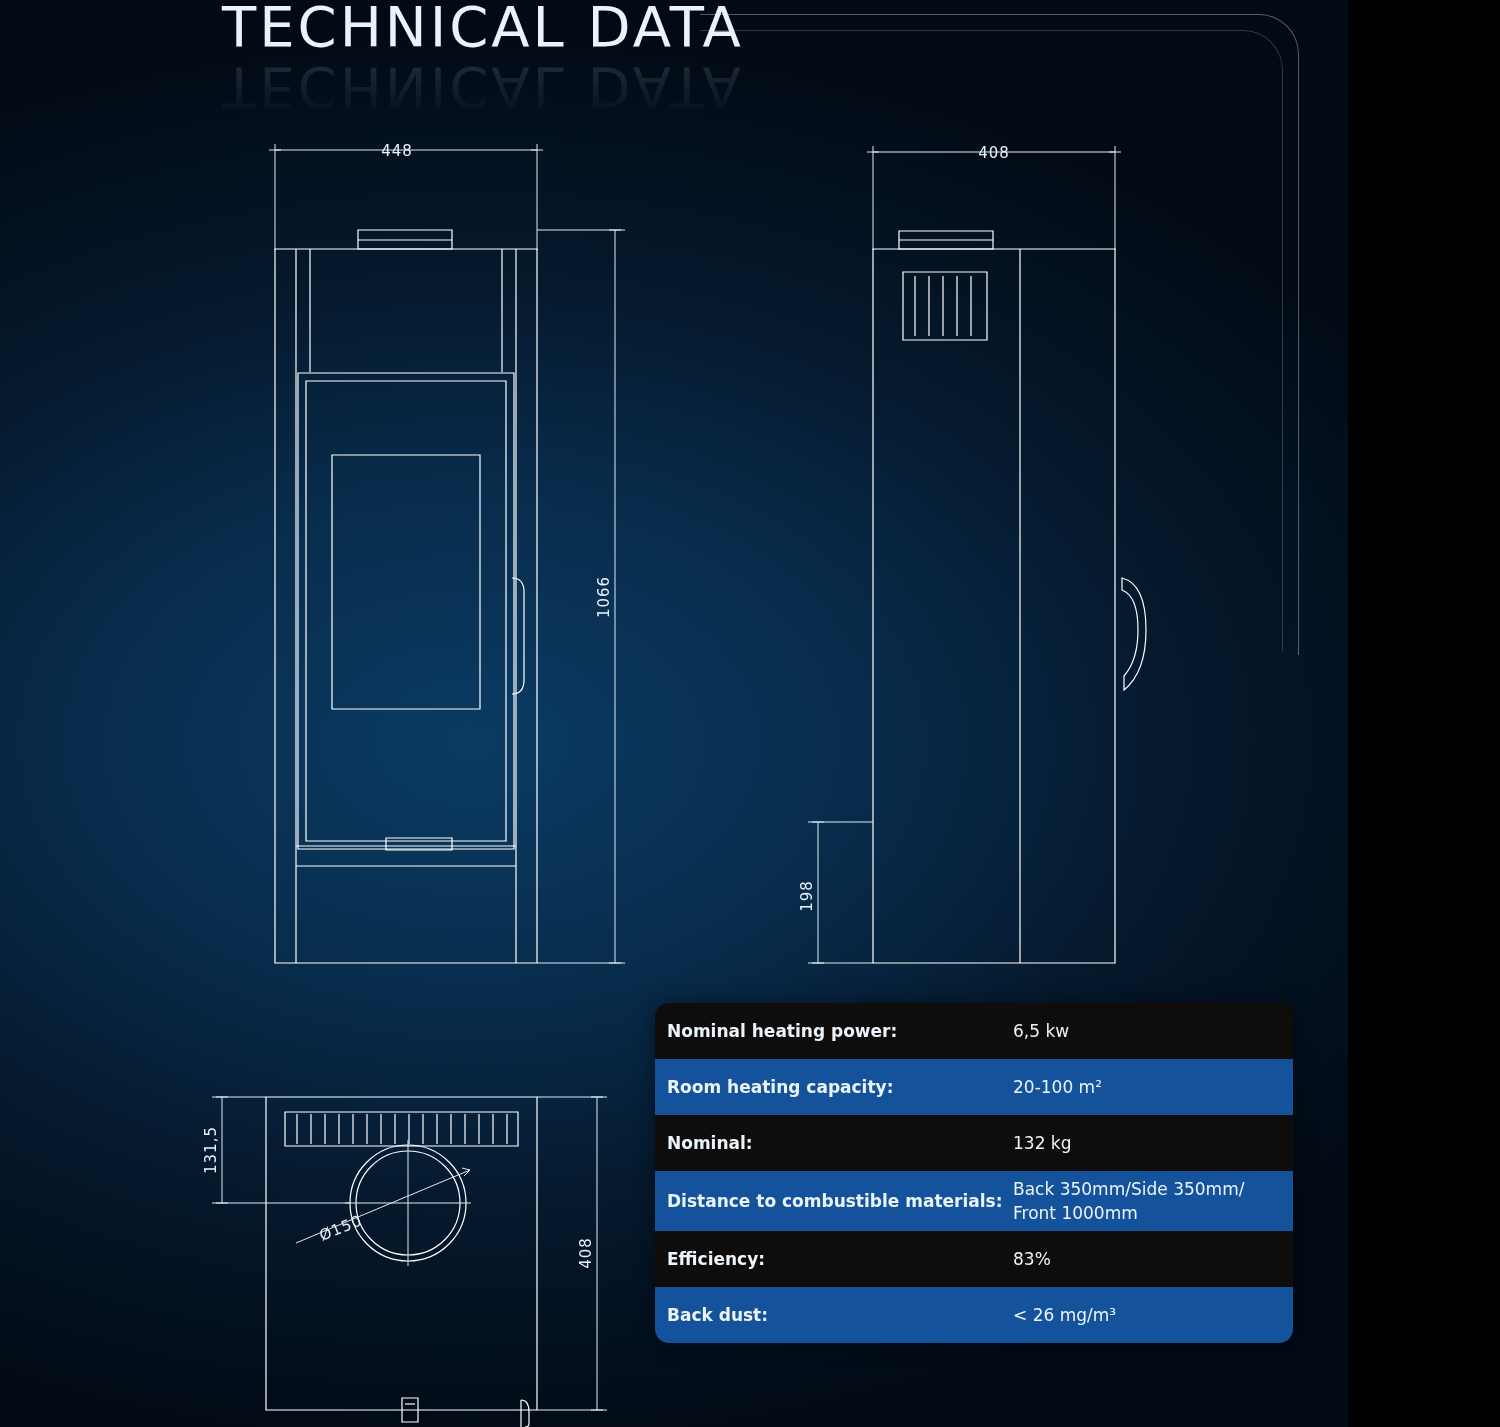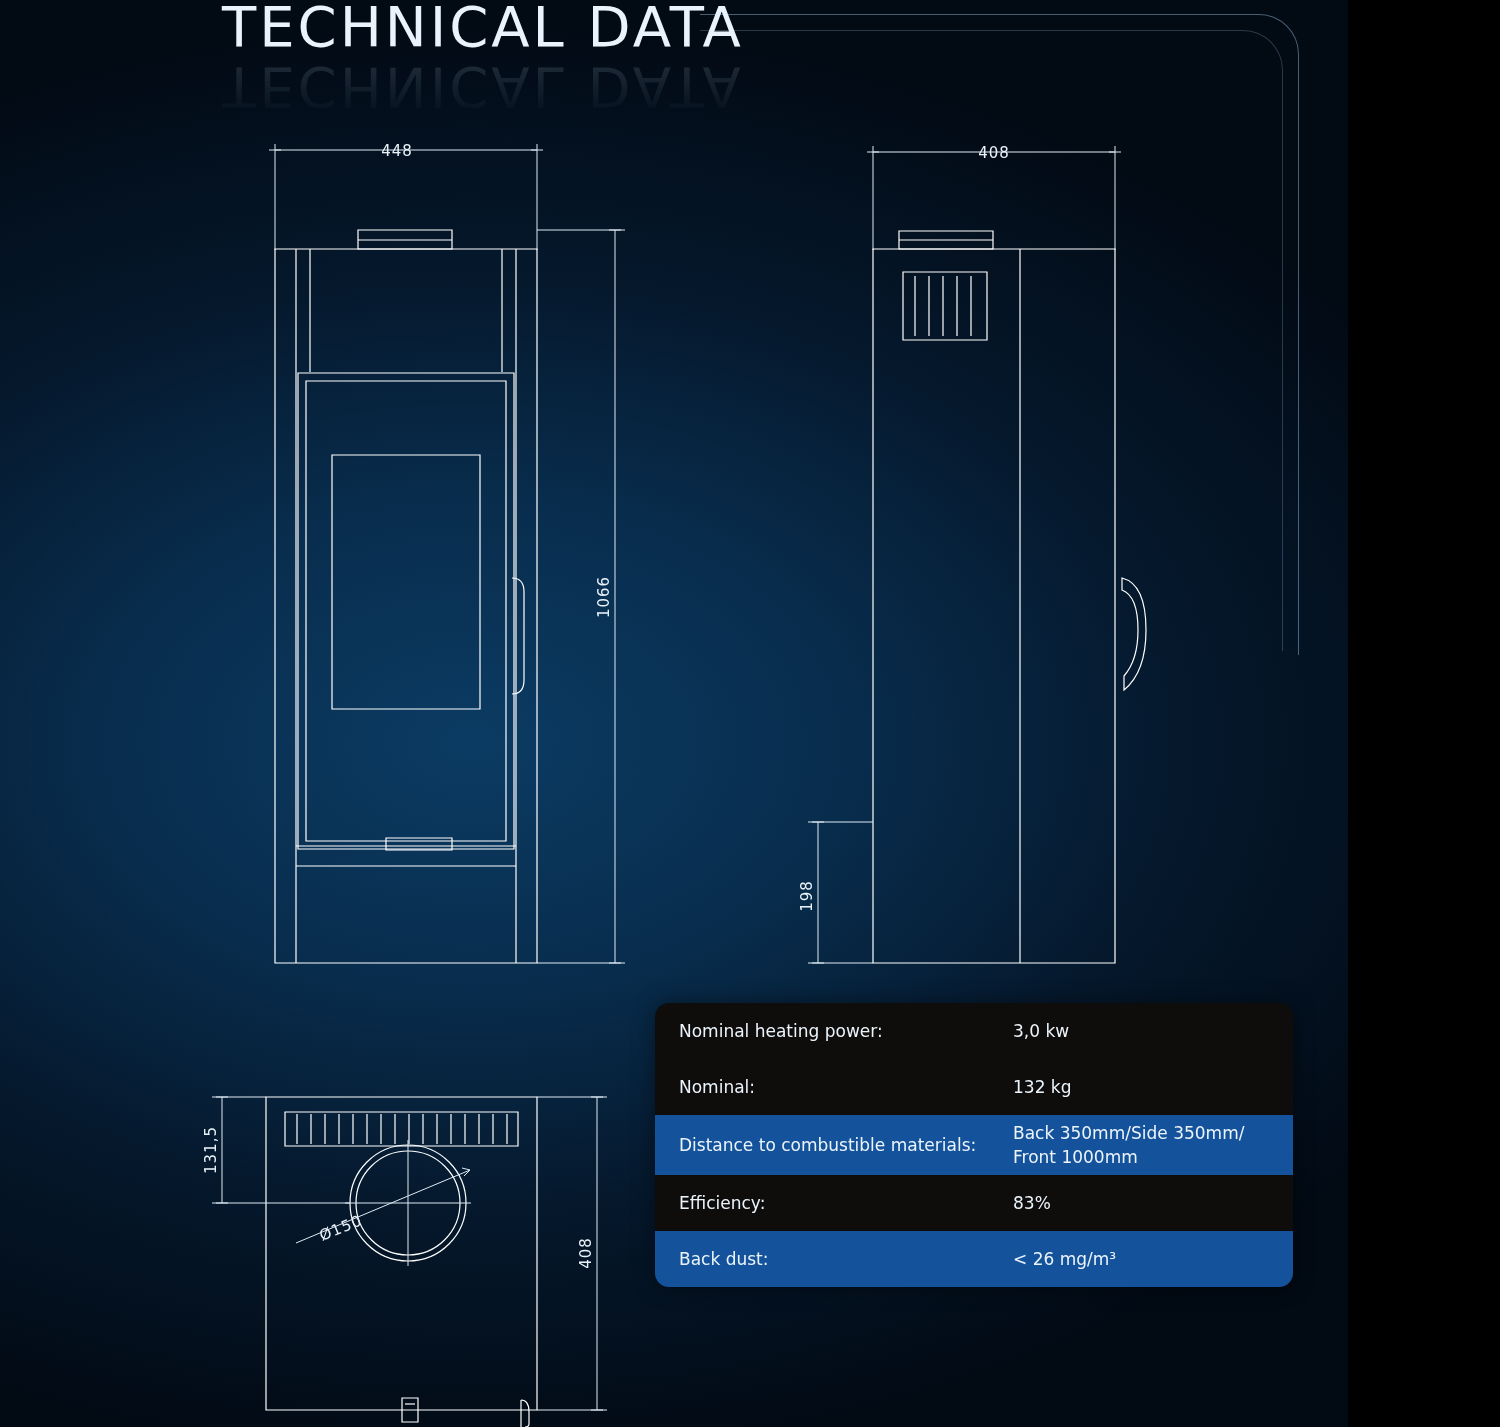--- a/index.html
+++ b/index.html
@@ -99,23 +99,24 @@
     min-height: 44px;
     padding: 6px 0 6px 0;
     font-family: "DejaVu Sans", sans-serif;
     font-size: 17px;
     color: #ecf4fb;
   }
   .spec-row.dark  { background: #0e0d0c; }
   .spec-row.blue  { background: #14539b; }
   .spec-label {
     width: 358px;
-    padding-left: 24px;
+    padding-left: 12px;
     box-sizing: border-box;
     line-height: 24px;
+    font-weight: bold;
   }
   .spec-value {
     flex: 1;
     padding-right: 18px;
     line-height: 24px;
   }
   .spec-value .l2 { display: block; }
 </style>
 </head>
 <body>
@@ -228,23 +229,27 @@
       <path class="ln" d="M405 1404 L415 1404"></path>
       <path class="ln" d="M521 1400 Q529 1400 529 1412 L529 1424 Q529 1427 525 1427 L525 1427"></path>
       <path class="ln" d="M521 1400 L521 1427"></path>
     </g>
   </svg>
 
   <div class="spec-table">
 
     <div class="spec-row dark">
       <div class="spec-label">Nominal heating power:</div>
-      <div class="spec-value">3,0 kw</div>
-    </div>
-
+      <div class="spec-value">6,5 kw</div>
+    </div>
+
+    <div class="spec-row blue">
+      <div class="spec-label">Room heating capacity:</div>
+      <div class="spec-value">20-100 m²</div>
+    </div>
 
     <div class="spec-row dark">
       <div class="spec-label">Nominal:</div>
       <div class="spec-value">132 kg</div>
     </div>
 
     <div class="spec-row blue">
       <div class="spec-label">Distance to combustible materials:</div>
       <div class="spec-value">
         <span class="l2">Back 350mm/Side 350mm/</span>

